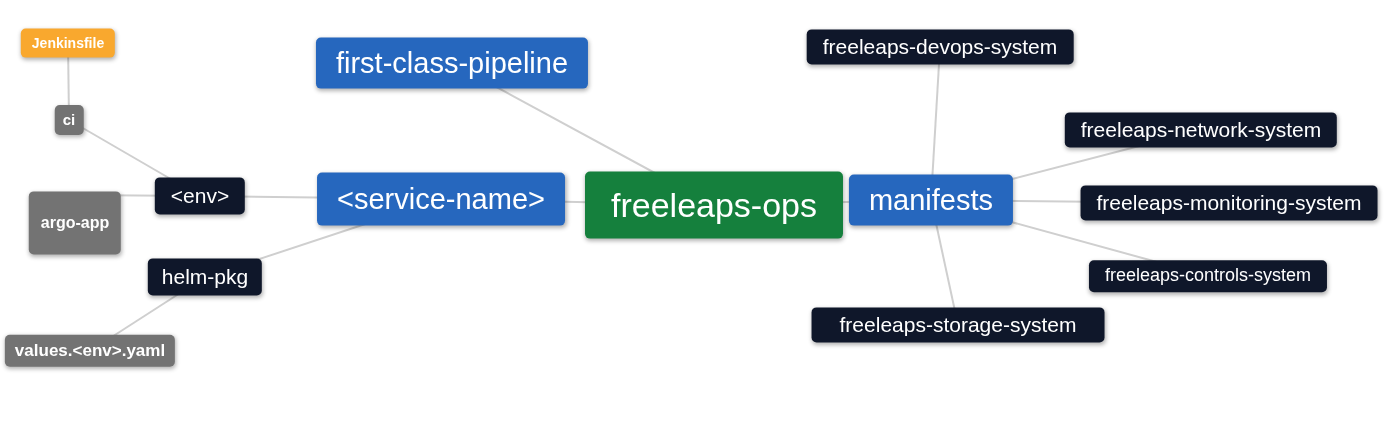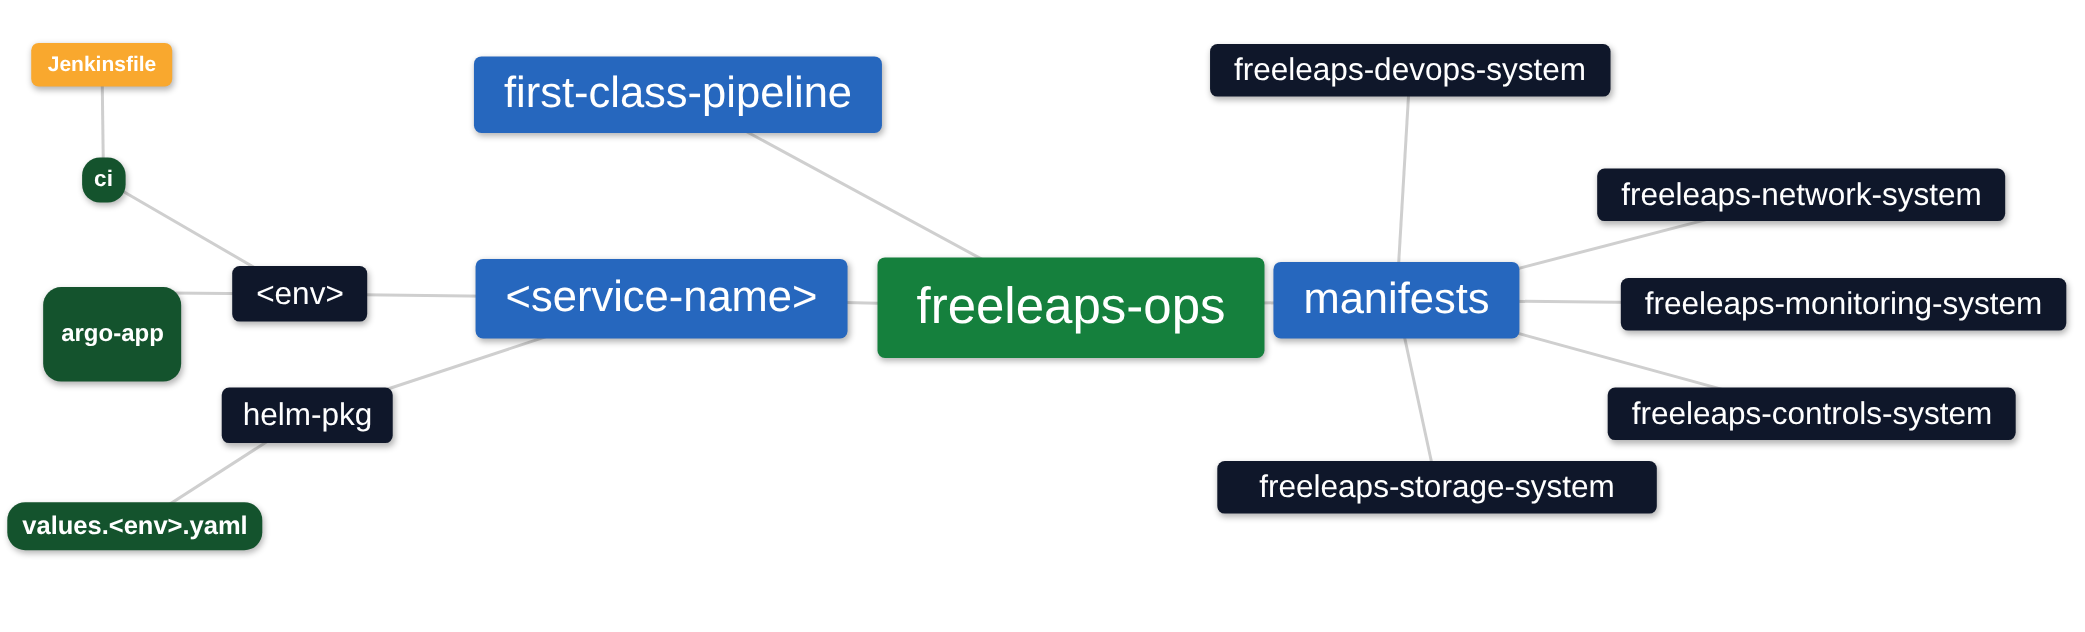--- a/index.html
+++ b/index.html
@@ -33,39 +33,39 @@
     white-space: nowrap;
     line-height: 1.2;
     border-radius: 5px;
     box-shadow: 1px 2px 4px rgba(0,0,0,0.30);
     cursor: default;
     text-align: center;
   }
   
   .c-blue  { background: #2667be; }
   .c-green { background: #0f172a; }
-  .c-red   { background: #14532d; border-radius: 12px; }
+  .c-red   { background: #737373; }
   .c-amber { background: #f9a82e; }
   .c-dark  { background: #15803d; }
 
   
   .n-jenkinsfile { left: 68px;  top: 43px;  font-size: 14px; font-weight: bold; padding: 6px 11px; }
   .n-ci          { left: 69px;  top: 120px; font-size: 15px; font-weight: bold; padding: 6px 8px;  }
   .n-argo        { left: 75px;  top: 195px; font-size: 16px; font-weight: bold; padding: 22px 12px; margin-top: 28px; }
   .n-env         { left: 200px; top: 196px; font-size: 21px; padding: 6px 16px; }
   .n-helm        { left: 205px; top: 277px; font-size: 21px; padding: 6px 14px; }
   .n-values      { left: 90px;  top: 351px; font-size: 17px; font-weight: bold; padding: 6px 10px; }
   .n-fcp         { left: 452px; top: 63px;  font-size: 29px; padding: 8px 20px; }
   .n-service     { left: 441px; top: 199px; font-size: 29px; padding: 9px 20px; }
   .n-ops         { left: 714px; top: 205px; font-size: 34px; padding: 13px 26px; }
   .n-manifests   { left: 931px; top: 200px; font-size: 29px; padding: 8px 20px; }
   .n-devops      { left: 940px;  top: 47px;  font-size: 21px; padding: 5px 16px; }
   .n-network     { left: 1201px; top: 130px; font-size: 21px; padding: 5px 16px; }
   .n-monitoring  { left: 1213px; top: 203px; font-size: 21px; padding: 5px 16px; margin-left: 16px; }
-  .n-controls    { left: 1208px; top: 276px; font-size: 21px; padding: 5px 16px; }
+  .n-controls    { left: 1208px; top: 276px; font-size: 18px; padding: 5px 16px; }
   .n-storage     { left: 958px;  top: 325px; font-size: 21px; padding: 5px 28px; }
 </style>
 </head>
 <body>
 
 <div class="canvas">
 
   <svg class="edges" viewBox="0 0 1390 421">
     <line x1="68" y1="43" x2="69" y2="120"></line>
     <line x1="69" y1="120" x2="200" y2="196"></line>

